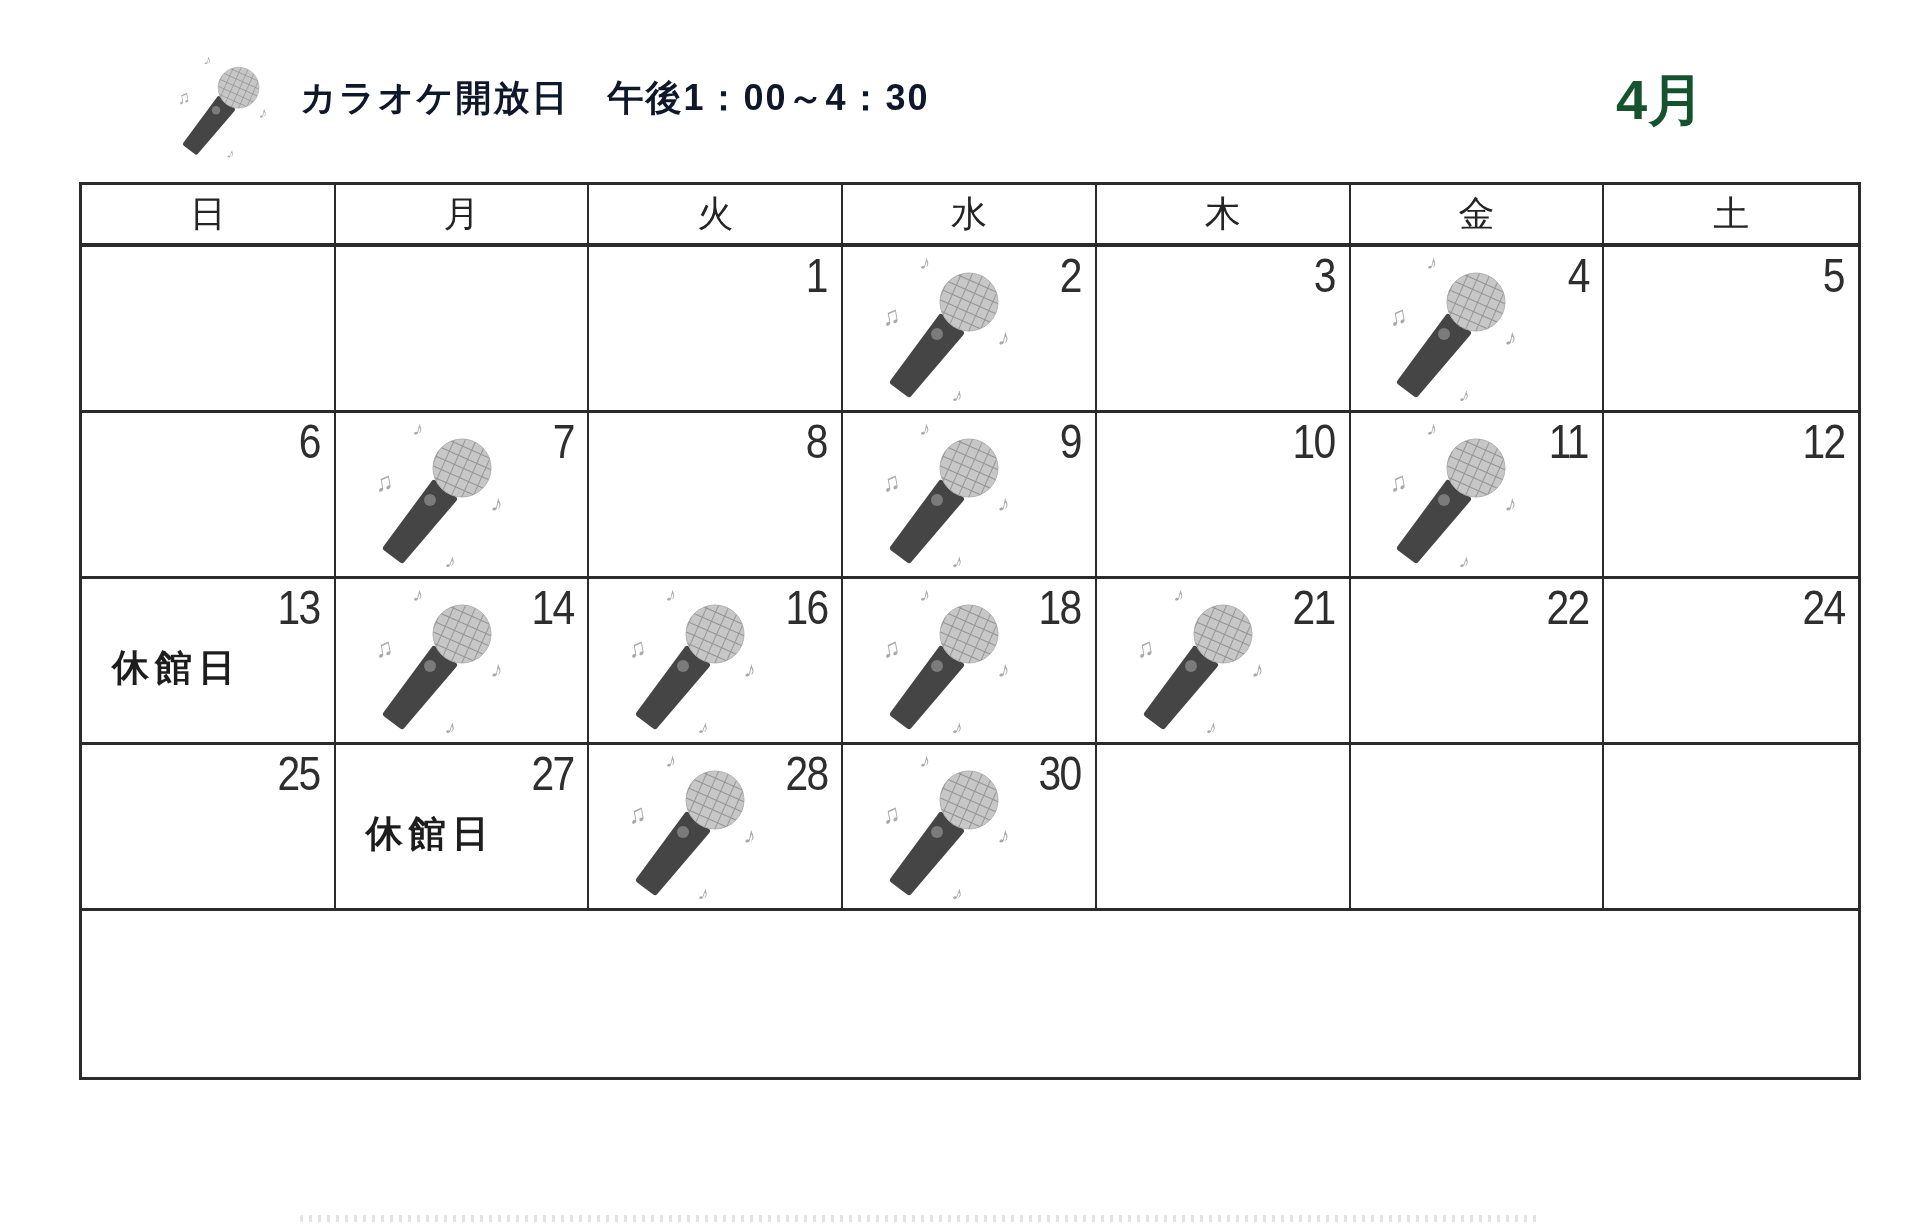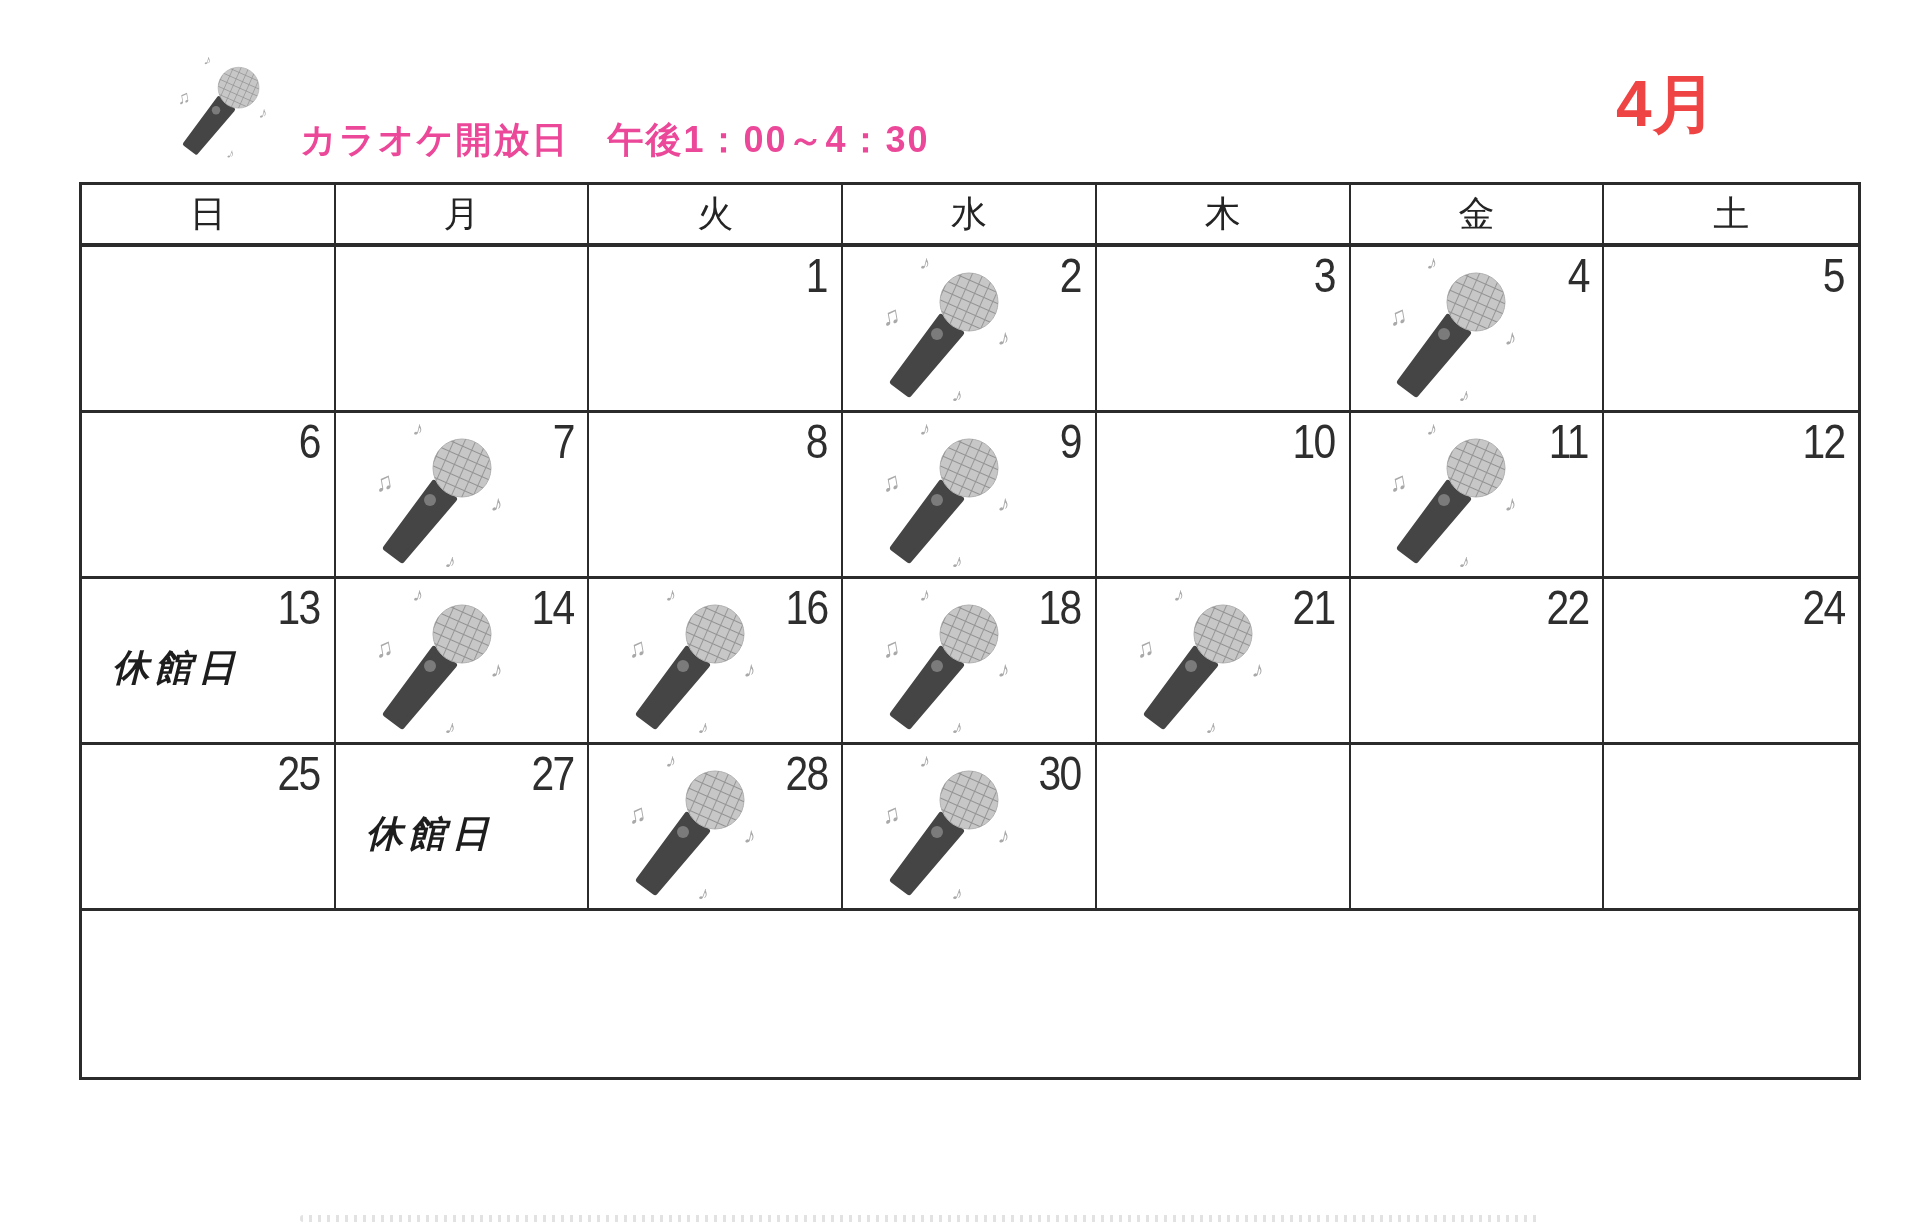--- a/index.html
+++ b/index.html
@@ -22,26 +22,26 @@
     overflow:hidden;
   }
   
   .hdr-mic{
     position:absolute;left:178px;top:52px;width:100px;height:108px;
     display:block;
   }
   .hdr-mic svg{width:100%;height:100%;}
   .page-title{
     position:absolute;left:300px;top:74px;
-    font-size:36px;font-weight:600;color:#ec4899;
-    letter-spacing:2px;white-space:nowrap;margin-top:42px;
+    font-size:36px;font-weight:600;color:#0f172a;
+    letter-spacing:2px;white-space:nowrap;
   }
   .month-label{
     position:absolute;left:1616px;top:72px;
-    font-size:64px;line-height:1;font-weight:700;color:#ef4444;
+    font-size:56px;line-height:1;font-weight:700;color:#14532d;
     letter-spacing:1px;
   }
   
   .calendar{
     position:absolute;left:79px;top:182px;
     width:1782px;height:898px;
     box-sizing:border-box;
     border:3px solid var(--ink);
     display:grid;
     grid-template-columns:repeat(7,1fr);
@@ -70,21 +70,20 @@
     font-size:48px;line-height:1.05;color:var(--num);
     transform:scaleX(0.85);transform-origin:100% 0;
     letter-spacing:-2px;
     z-index:3;
   }
   .closed{
     position:absolute;left:30px;top:64px;
     font-size:37px;font-weight:700;color:#1d1d1d;
     letter-spacing:6px;white-space:nowrap;
     z-index:3;
-    font-style:italic;
   }
   .micwrap{
     position:absolute;
     left:calc(50% - 15px);top:5px;
     width:142px;height:152px;
     transform:translateX(-50%);
     z-index:2;
   }
   .micwrap svg{width:100%;height:100%;}
   

